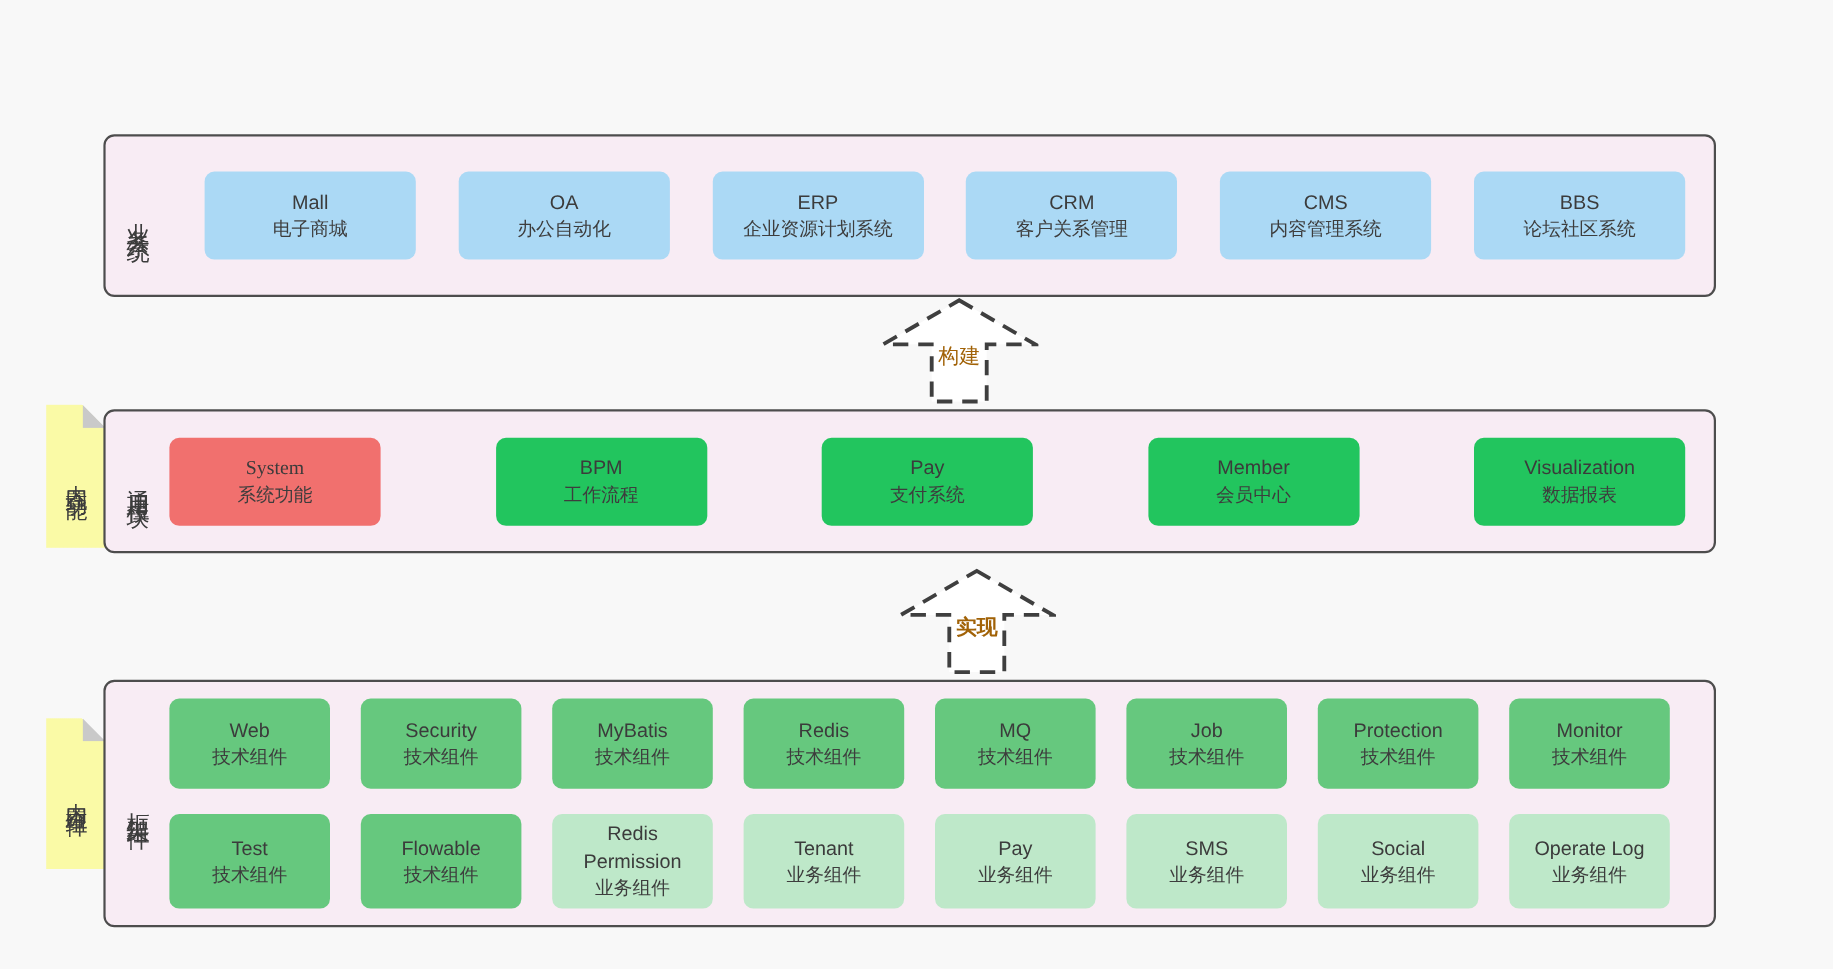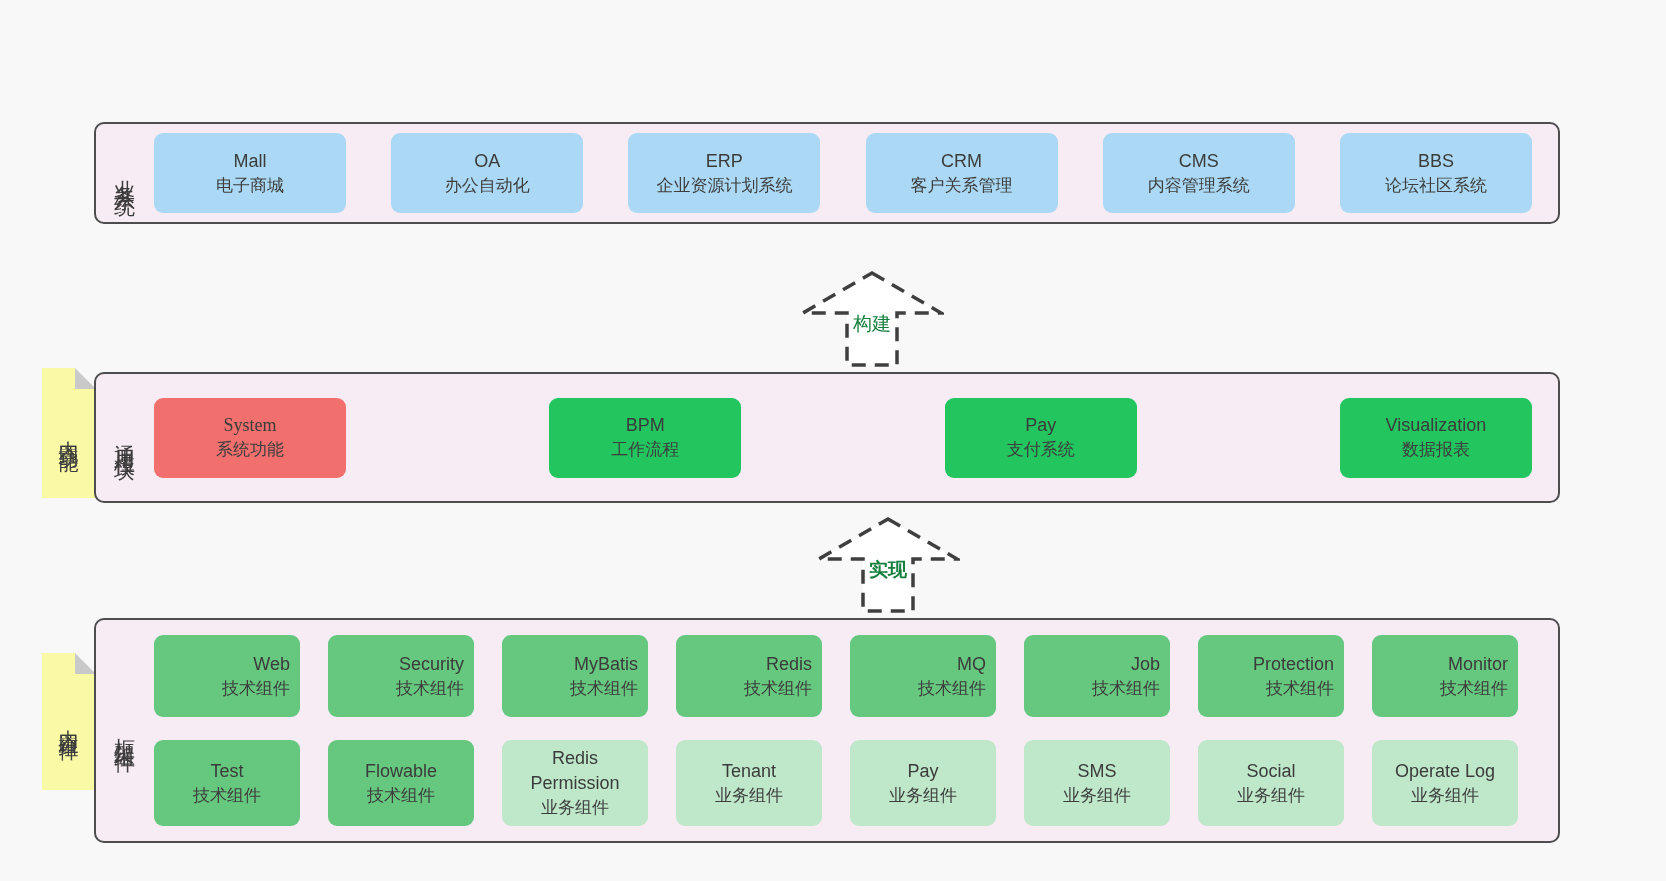--- a/index.html
+++ b/index.html
@@ -31,21 +31,21 @@
   }
   .rows{
     flex:1;display:flex;flex-direction:column;justify-content:center;gap:23px;margin-right:40px;
   }
   .boxes-row-sm{display:flex;justify-content:space-between;}
   .sbox{
     width:146px;border-radius:9px;padding:0 10px;box-sizing:border-box;
     display:flex;flex-direction:column;align-items:center;justify-content:center;
     text-align:center;line-height:1.4;
   }
-  .row-0 .sbox{height:82px;align-items:flex-end;}
+  .row-0 .sbox{height:82px;}
   .row-1 .sbox{height:86px;}
   .box-title{font-size:18px;color:#3b3b3b;}
   .box-sub{font-size:17px;color:#3d3d3d;}
   .c-blue{background:#abd9f5;}
   .c-red{background:#f1706e;font-family:Liberation Serif, serif;}
   .c-pink{background:#22c55e;}
   .c-green{background:#66c87e;}
   .c-green-light{background:#bee8c9;}
   .sticky{
     position:absolute;width:54px;z-index:1;
@@ -54,34 +54,34 @@
   }
   .sticky::before{
     content:"";position:absolute;top:0;right:0;width:21px;height:21px;
     background:#c9c9c9;clip-path:polygon(0 0,100% 100%,0 100%);
   }
   .sticky .vtext{font-size:20px;letter-spacing:4px;}
   .arrow{position:absolute;width:144px;height:98px;z-index:3;}
   .arrow svg{display:block;width:144px;height:98px;}
   .arrow-label{
     position:absolute;left:50%;top:41px;transform:translateX(-50%);
-    background:#ffffff;padding:0 3px;font-size:19px;color:#15803d;white-space:nowrap;
+    background:#ffffff;padding:0 3px;font-size:19px;color:#a16207;white-space:nowrap;
   }
 </style>
 </head>
 <body>
 
 <div class="sticky" style="left:42px;top:368px;height:130px;">
   <span class="vtext">内置功能</span>
 </div>
 <div class="sticky" style="left:42px;top:653px;height:137px;">
   <span class="vtext">内置组件</span>
 </div>
 
-<section class="band" style="top:122px;height:102px;">
+<section class="band" style="top:122px;height:148px;gap:32px;">
   <div class="band-label">
     <span class="vtext">业务系统</span>
   </div>
   <div class="boxes-row">
     <div class="box c-blue">
       <div class="box-title">Mall</div>
       <div class="box-sub">电子商城</div>
     </div>
     <div class="box c-blue">
       <div class="box-title">OA</div>
@@ -124,20 +124,24 @@
     </div>
     <div class="box c-pink">
       <div class="box-title">BPM</div>
       <div class="box-sub">工作流程</div>
     </div>
     <div class="box c-pink">
       <div class="box-title">Pay</div>
       <div class="box-sub">支付系统</div>
     </div>
     <div class="box c-pink">
+      <div class="box-title">Member</div>
+      <div class="box-sub">会员中心</div>
+    </div>
+    <div class="box c-pink">
       <div class="box-title">Visualization</div>
       <div class="box-sub">数据报表</div>
     </div>
   </div>
 </section>
 
 <div class="arrow" style="left:816px;top:516px;font-weight:bold;">
   <svg viewBox="0 0 144 98">
     <path d="M72 3 L141 43 L97 43 L97 95 L47 95 L47 43 L3 43 Z" fill="#ffffff" stroke="#3f3f3f" stroke-width="3.5" stroke-dasharray="14 9" stroke-linejoin="miter"></path>
   </svg>

